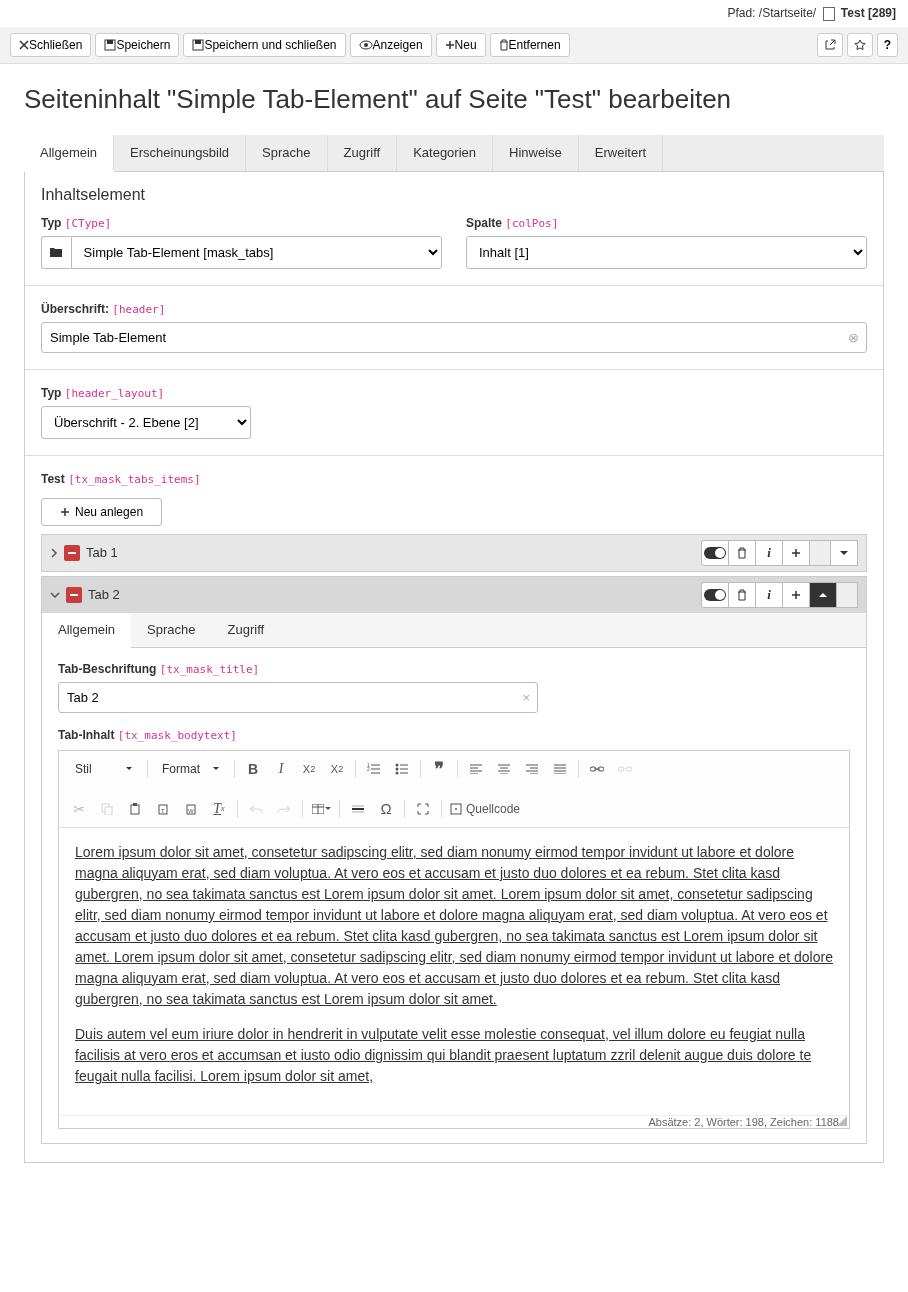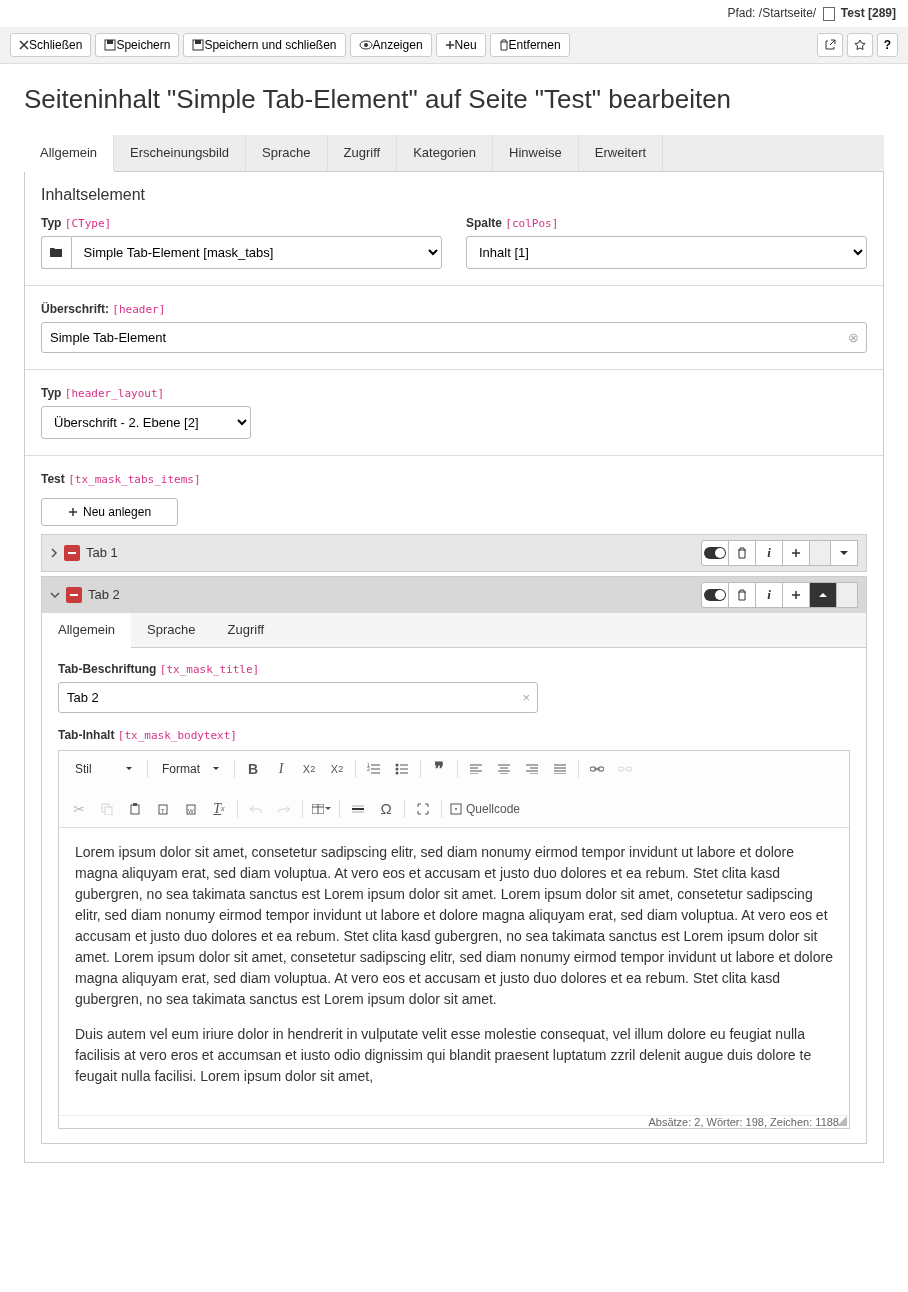--- a/index.html
+++ b/index.html
@@ -20,21 +20,21 @@
 .row2 { display: flex; gap: 24px; }
 .col { flex: 1; }
 .label { font-weight: bold; font-size: 12px; margin-bottom: 6px; display: block; }
 .tech { font-family: Monaco, Menlo, monospace; color: #d63384; font-weight: normal; font-size: 11px; }
 .select-group { display: flex; }
 .folder-btn { width: 32px; border: 1px solid #bbb; border-right: none; display: flex; align-items: center; justify-content: center; background: #fff; border-radius: 3px 0 0 3px; }
 select, input[type=text] { width: 100%; padding: 7px 8px; border: 1px solid #bbb; border-radius: 3px; font-size: 13px; background: #fff; }
 .select-group select { border-radius: 0 3px 3px 0; }
 .hr { border: none; border-top: 1px solid #ddd; margin: 16px -16px; }
 .small-select { width: 210px; }
-.new-btn { display: inline-flex; align-items: center; gap: 5px; padding: 6px 26px; background: #fff; border: 1px solid #bbb; border-radius: 3px; font-size: 12px; cursor: pointer; margin-top: 6px; margin-bottom: 8px; }
+.new-btn { display: inline-flex; align-items: center; gap: 5px; padding: 6px 18px; background: #fff; border: 1px solid #bbb; border-radius: 3px; font-size: 12px; cursor: pointer; margin-top: 6px; margin-bottom: 8px; }
 .tab-item { border: 1px solid #ccc; margin-bottom: 4px; }
 .tab-item-header { display: flex; align-items: center; justify-content: space-between; background: #e7e7e7; padding: 5px 8px; }
 .tab-item-header.dark { background: #d8d8d8; }
 .tab-item-left { display: flex; align-items: center; gap: 6px; font-size: 13px; }
 .red-badge { background: #c83c3c; width: 16px; height: 16px; display: inline-flex; align-items: center; justify-content: center; border-radius: 2px; }
 .red-badge svg { width: 10px; height: 10px; }
 .tab-item-actions { display: flex; gap: 0; }
 .act-btn { width: 28px; height: 26px; border: 1px solid #bbb; background: #fff; display: inline-flex; align-items: center; justify-content: center; cursor: pointer; margin-left: -1px; }
 .act-btn:first-child { border-radius: 3px 0 0 3px; }
 .act-btn.spacer { width: 22px; background: #eee; }
@@ -46,21 +46,21 @@
 .inner-panel { padding: 14px 16px; background: #fff; }
 .input-wrap { position: relative; width: 480px; }
 .input-wrap .clear-x { position: absolute; right: 8px; top: 50%; transform: translateY(-50%); color: #aaa; cursor: pointer; }
 .rte { border: 1px solid #ccc; margin-top: 8px; }
 .rte-toolbar { padding: 8px 10px; border-bottom: 1px solid #ddd; background: #fdfdfd; display: flex; flex-wrap: wrap; align-items: center; gap: 8px; row-gap: 10px; }
 .rte-sel { display: inline-flex; align-items: center; gap: 4px; padding: 3px 6px; font-size: 12px; cursor: pointer; min-width: 70px; justify-content: space-between; }
 .rte-sep { width: 1px; height: 18px; background: #ddd; }
 .rte-btn { width: 20px; height: 20px; display: inline-flex; align-items: center; justify-content: center; cursor: pointer; font-size: 14px; color: #555; }
 .rte-btn.dis { opacity: 0.4; }
 .rte-body { padding: 14px 16px; min-height: 280px; font-size: 14px; line-height: 1.5; }
-.rte-body p { margin-bottom: 14px; }
+.rte-body p { margin-bottom: 14px; text-decoration: underline; }
 .rte-footer { display: flex; justify-content: flex-end; align-items: center; padding: 0 10px; font-size: 11px; color: #666; border-top: 1px solid #eee; position: relative; }
 .rte-footer .grip { position: absolute; right: 2px; bottom: 2px; width: 0; height: 0; border-style: solid; border-width: 0 0 10px 10px; border-color: transparent transparent #bbb transparent; }
 .page-icon { width: 12px; height: 14px; border: 1px solid #666; display: inline-block; position: relative; vertical-align: middle; margin: 0 3px; }
 svg { display: block; }
 </style>
 </head>
 <body>
 
 <div class="path-bar">
   <span>Pfad:</span>

